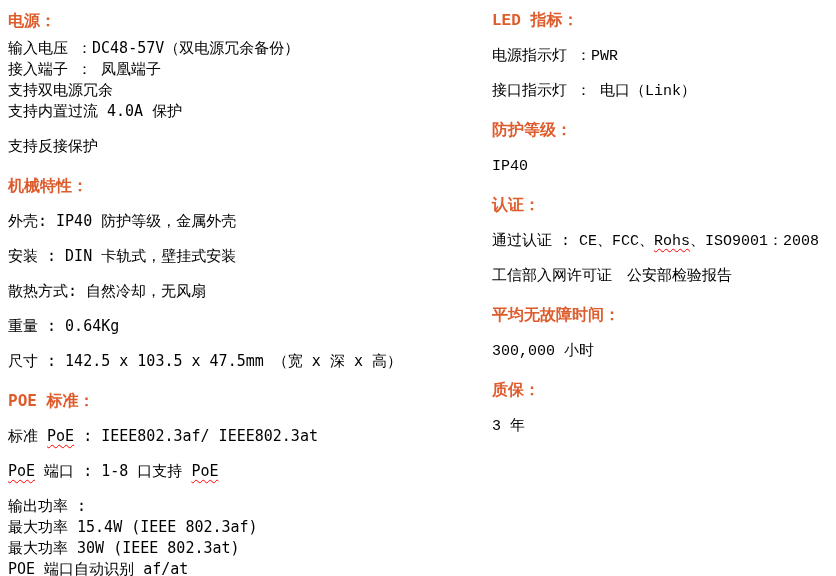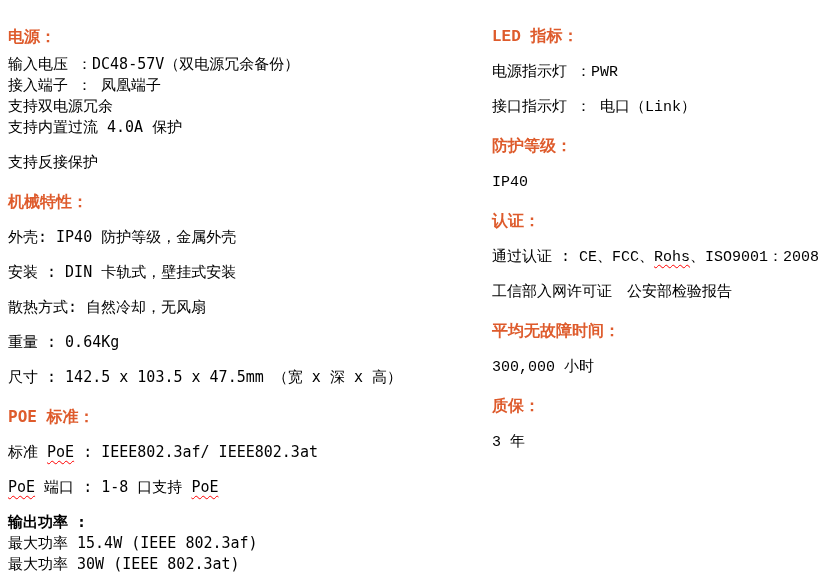--- a/index.html
+++ b/index.html
@@ -30,25 +30,25 @@
   .col.left  { left: 8px;   width: 462px; }
   .col.right { left: 492px; width: 344px; font-family: Liberation Mono, monospace; }
 
   .heading {
     color: var(--accent, #de5b2c);
     font-weight: bold;
     font-size: 16px;
     line-height: 22px;
     margin: 18px 0 6px 0;
   }
-  .heading:first-child { margin-top: 16px; }
+  .heading:first-child { margin-top: 0; }
 
   .para { margin: 14px 0; }
   .line { margin: 0; }
-  .line.gap { margin-top: 9px; font-weight: bold; }
+  .line.gap { margin-top: 9px; }
 
   .sq {
     text-decoration-line: underline;
     text-decoration-style: wavy;
     text-decoration-color: var(--squiggle, #ff0000);
     text-decoration-thickness: 1px;
     text-underline-offset: 3px;
     text-decoration-skip-ink: none;
   }
 </style>

